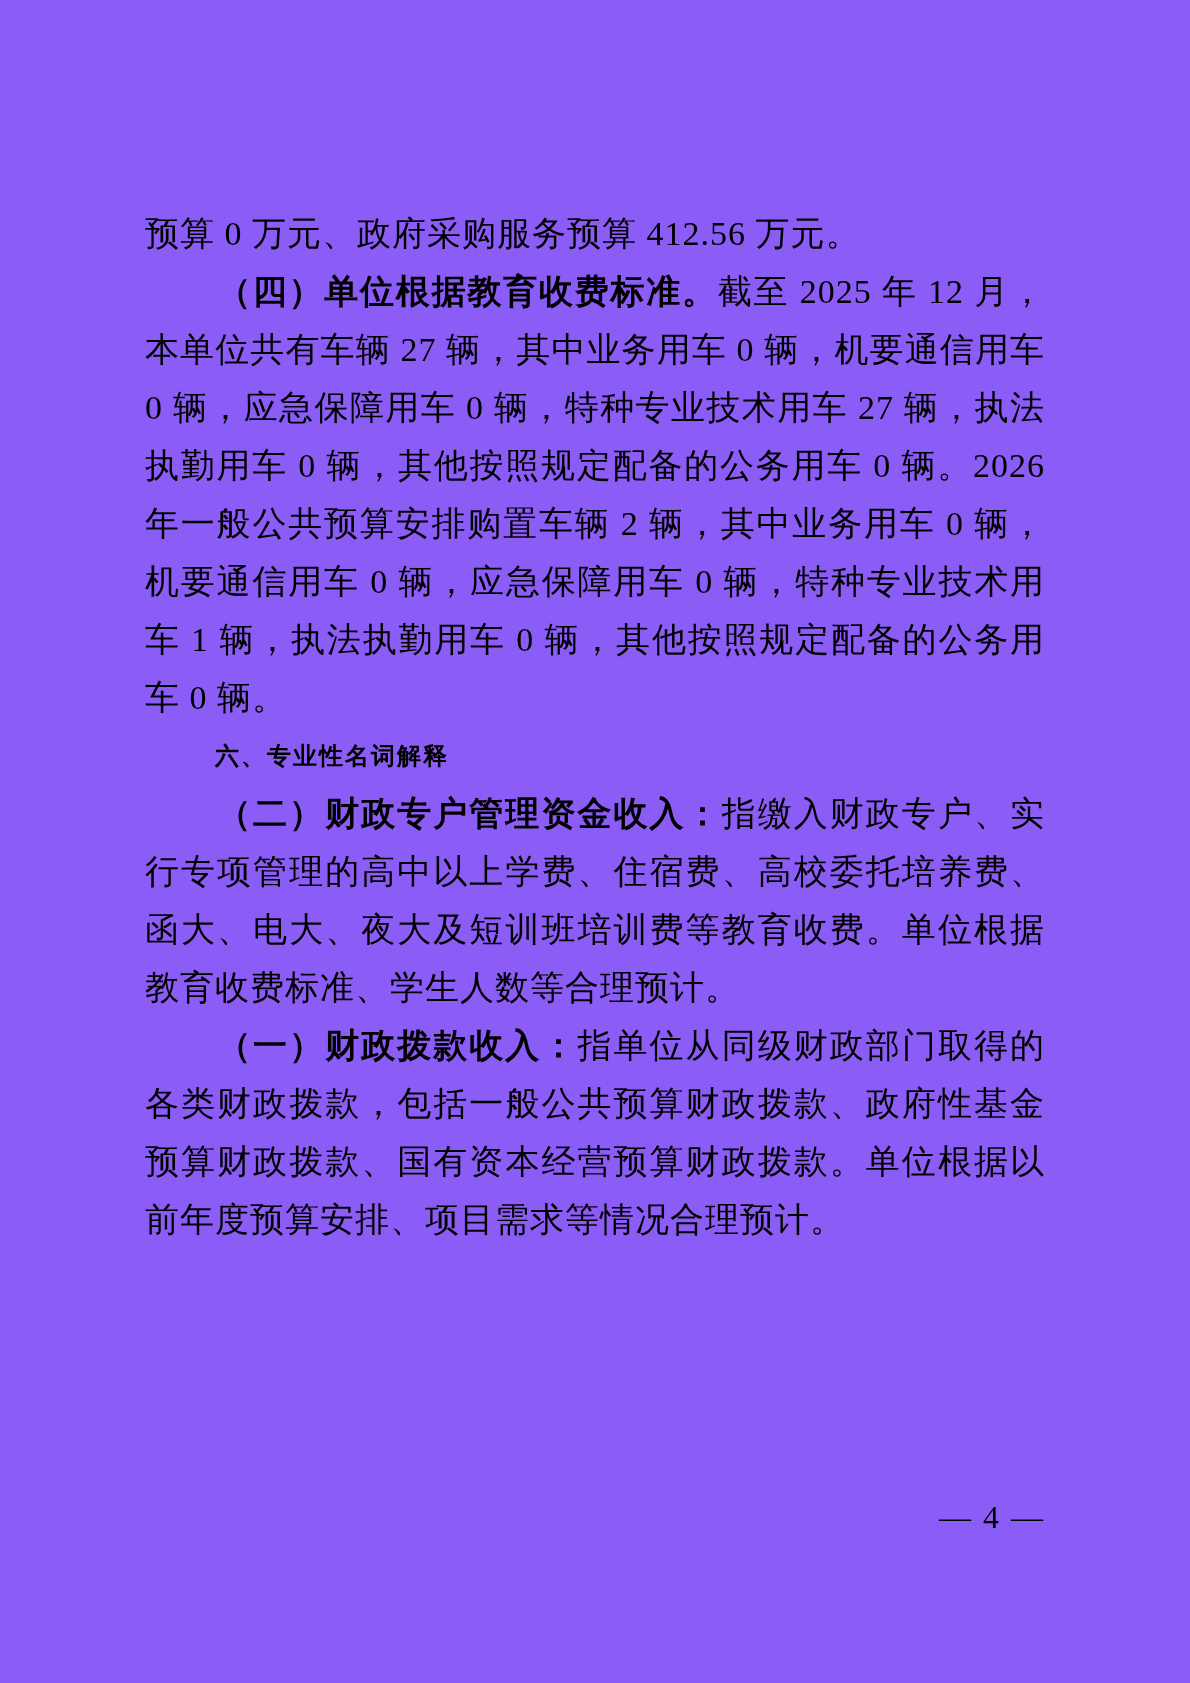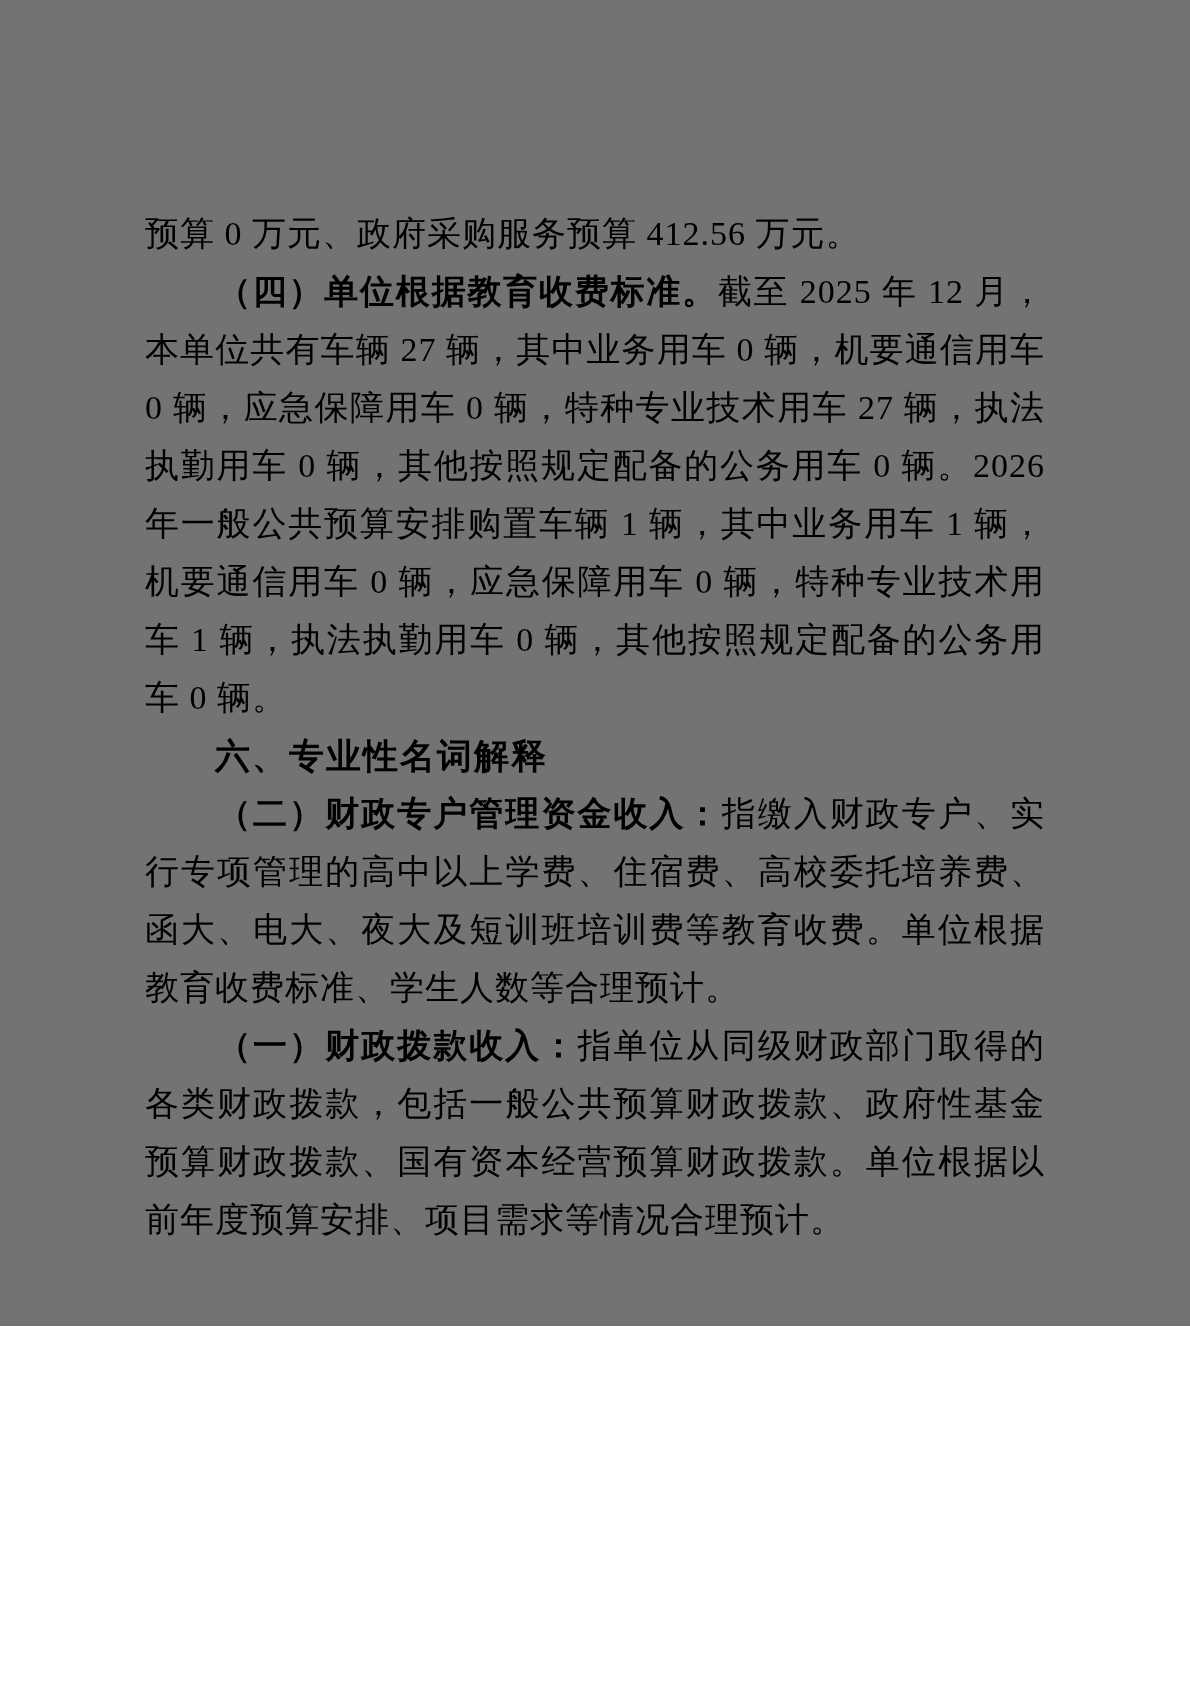--- a/index.html
+++ b/index.html
@@ -3,22 +3,22 @@
 <meta charset="utf-8">
 <style>
   html, body {
     margin: 0;
     padding: 0;
     background: #ffffff;
   }
   .page {
     position: relative;
     width: 1190px;
-    height: 1326px;
-    background: #737373;
+    height: 1683px;
+    background: #8b5cf6;
     color: #000000;
     overflow: hidden;
     font-family: "Liberation Serif", "DejaVu Serif", serif;
   }
   .content {
     position: absolute;
     left: 145px;
     top: 205px;
     width: 900px;
   }
@@ -32,21 +32,21 @@
     word-break: break-all;
   }
   p.para.indent {
     text-indent: 72px;
   }
   .lead {
     font-weight: bold;
   }
   h2.section-heading {
     margin: 0;
-    font-size: 35px;
+    font-size: 24px;
     line-height: 58px;
     font-weight: bold;
     font-family: "Liberation Sans", "DejaVu Sans", sans-serif;
     text-indent: 70px;
     letter-spacing: 2px;
   }
   .page-footer {
     position: absolute;
     top: 1492px;
     right: 145px;
@@ -58,21 +58,21 @@
 </style>
 </head>
 <body>
 
 <div class="page">
   <main class="content">
 
     <p class="para"><span>预算 0 万元、政府采购服务预算 412.56 万元。</span></p>
 
 
-    <p class="para indent"><span class="lead">（四）单位根据教育收费标准。</span><span>截至 2025 年 12 月，本单位共有车辆 27 辆，其中业务用车 0 辆，机要通信用车 0 辆，应急保障用车 0 辆，特种专业技术用车 27 辆，执法执勤用车 0 辆，其他按照规定配备的公务用车 0 辆。2026 年一般公共预算安排购置车辆 1 辆，其中业务用车 1 辆，机要通信用车 0 辆，应急保障用车 0 辆，特种专业技术用车 1 辆，执法执勤用车 0 辆，其他按照规定配备的公务用车 0 辆。</span></p>
+    <p class="para indent"><span class="lead">（四）单位根据教育收费标准。</span><span>截至 2025 年 12 月，本单位共有车辆 27 辆，其中业务用车 0 辆，机要通信用车 0 辆，应急保障用车 0 辆，特种专业技术用车 27 辆，执法执勤用车 0 辆，其他按照规定配备的公务用车 0 辆。2026 年一般公共预算安排购置车辆 2 辆，其中业务用车 0 辆，机要通信用车 0 辆，应急保障用车 0 辆，特种专业技术用车 1 辆，执法执勤用车 0 辆，其他按照规定配备的公务用车 0 辆。</span></p>
 
 
     <h2 class="section-heading">六、专业性名词解释</h2>
 
     <p class="para indent"><span class="lead">（二）财政专户管理资金收入：</span><span>指缴入财政专户、实行专项管理的高中以上学费、住宿费、高校委托培养费、函大、电大、夜大及短训班培训费等教育收费。单位根据教育收费标准、学生人数等合理预计。</span></p>
 
     <p class="para indent"><span class="lead">（一）财政拨款收入：</span><span>指单位从同级财政部门取得的各类财政拨款，包括一般公共预算财政拨款、政府性基金预算财政拨款、国有资本经营预算财政拨款。单位根据以前年度预算安排、项目需求等情况合理预计。</span></p>
 
   </main>
 

